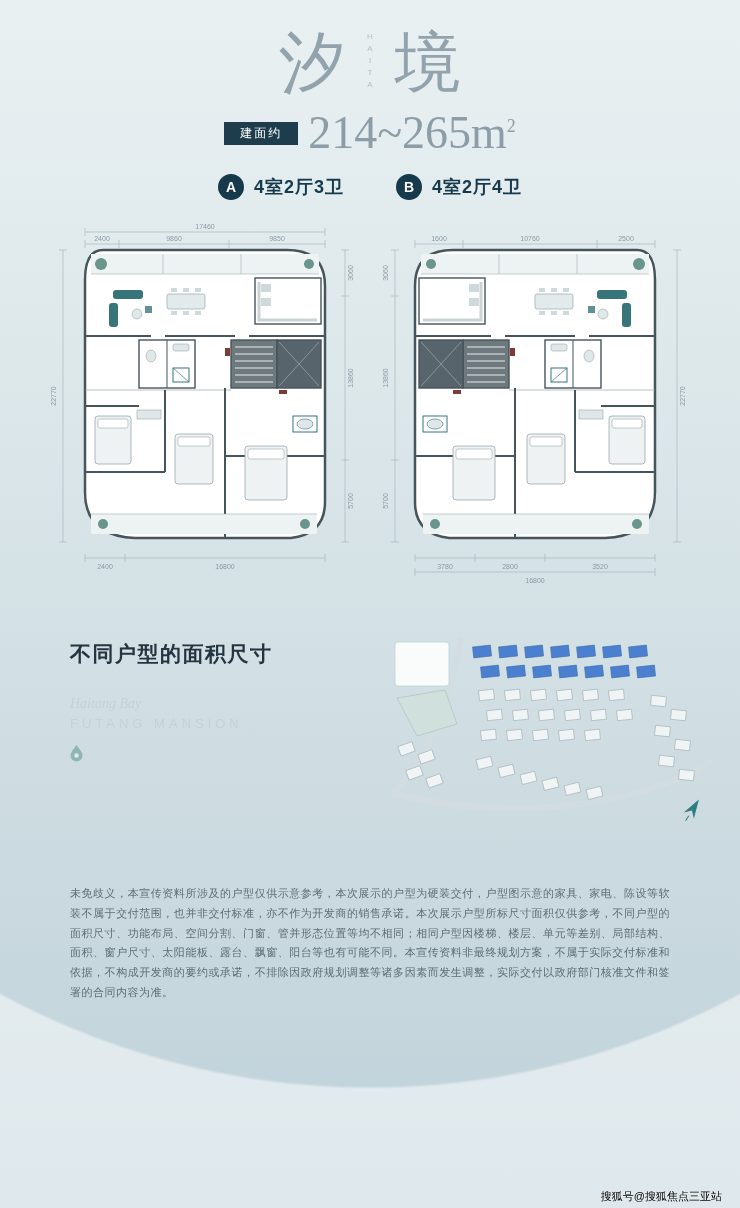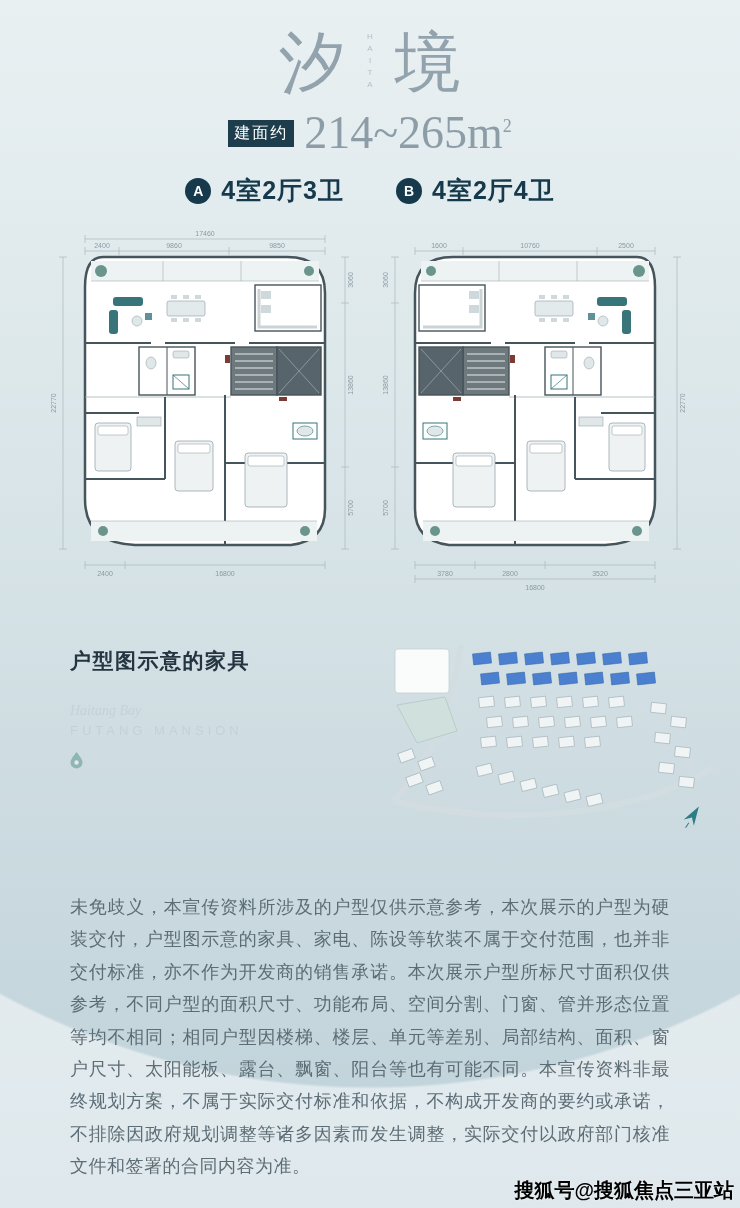--- a/index.html
+++ b/index.html
@@ -18,56 +18,56 @@
   .title-char{
     font-family:"Liberation Serif","DejaVu Serif",serif;
     font-size:66px;color:#93a3ae;line-height:1;
   }
   .title-vertical{
     writing-mode:vertical-rl;text-orientation:upright;
     font-size:8px;letter-spacing:3px;color:#b4c1c9;height:62px;overflow:hidden;
   }
   
   .area-row{display:flex;justify-content:center;align-items:center;gap:10px;margin-top:14px;}
-  .area-tag{background:#1d3d4d;color:#ffffff;font-size:16px;padding:3px 6px;letter-spacing:2px;}
+  .area-tag{background:#1d3d4d;color:#ffffff;font-size:12px;padding:3px 16px;letter-spacing:2px;}
   .area-value{
     font-family:"Liberation Serif","DejaVu Serif",serif;
     font-size:46px;color:#8d9da7;line-height:1;
   }
   .area-value sup{font-size:18px;}
   
   .unit-row{display:flex;justify-content:center;gap:52px;margin-top:18px;}
   .unit{display:flex;align-items:center;gap:10px;}
   .unit-badge{
     width:26px;height:26px;border-radius:50%;background:#16394b;color:#fff;
     display:flex;align-items:center;justify-content:center;font-size:14px;font-weight:bold;
   }
-  .unit-label{font-size:25px;font-weight:bold;color:#16394b;letter-spacing:1px;}
+  .unit-label{font-size:18px;font-weight:bold;color:#16394b;letter-spacing:1px;}
   
   .plans{display:flex;justify-content:center;gap:2px;margin-top:20px;}
   svg.plan{width:330px;height:368px;display:block;}
   .dim{fill:#8a9aa4;font-size:7px;text-anchor:middle;}
   
   .feature{display:flex;gap:8px;margin:44px 22px 0 70px;align-items:flex-start;}
   .feature-left{width:305px;padding-top:8px;}
   .feature-left .cn{margin:0 0 16px;font-size:21px;font-weight:bold;color:#243440;letter-spacing:1.5px;}
   .brand{margin-top:28px;color:#c4d2d8;}
   .brand .l1{margin:0;font-family:"Liberation Serif","DejaVu Serif",serif;font-style:italic;font-size:14px;}
   .brand .l2{margin:4px 0 0;font-size:13px;letter-spacing:4px;}
   .pin{margin-top:14px;}
   svg.siteplan{width:335px;height:200px;display:block;}
   
   .disclaimer{
-    margin:52px 70px 0;font-size:18px;line-height:1.8;color:#5d6d76;
+    margin:52px 70px 0;font-size:11px;line-height:1.8;color:#5d6d76;
     text-align:justify;letter-spacing:0.5px;
   }
   
   .sohu{
-    position:absolute;right:6px;bottom:4px;font-size:20px;color:#000;
-    font-weight:700;text-shadow:0 0 3px rgba(255,255,255,.6);
+    position:absolute;right:18px;bottom:4px;font-size:11px;color:#000;
+    font-weight:400;text-shadow:0 0 3px rgba(255,255,255,.6);
   }
 </style>
 </head>
 <body>
 
 <div class="page">
 
   <header>
     <div class="title-row">
       <span class="title-char">汐</span>
@@ -192,21 +192,21 @@
       <text class="dim" x="74" y="349">3780</text>
       <text class="dim" x="139" y="349">2800</text>
       <text class="dim" x="229" y="349">3520</text>
       <text class="dim" x="164" y="363">16800</text>
       <use href="#plan-body" transform="translate(330 0) scale(-1 1)"></use>
     </svg>
   </section>
 
   <section class="feature">
     <div class="feature-left">
-      <p class="cn">户型图示意的家具</p>
+      <p class="cn">不同户型的面积尺寸</p>
       <div class="brand">
         <p class="l1">Haitang Bay</p>
         <p class="l2">FUTANG MANSION</p>
       </div>
       <svg class="pin" width="13" height="17" viewBox="0 0 13 17">
         <path d="M6.5 0 C2.5 5 0.5 8 0.5 10.5 a6 6 0 0 0 12 0 C12.5 8 10.5 5 6.5 0 Z" fill="#8fb6b4"></path>
         <circle cx="6.5" cy="10.5" r="2.2" fill="#dfeae9"></circle>
       </svg>
     </div>
 

